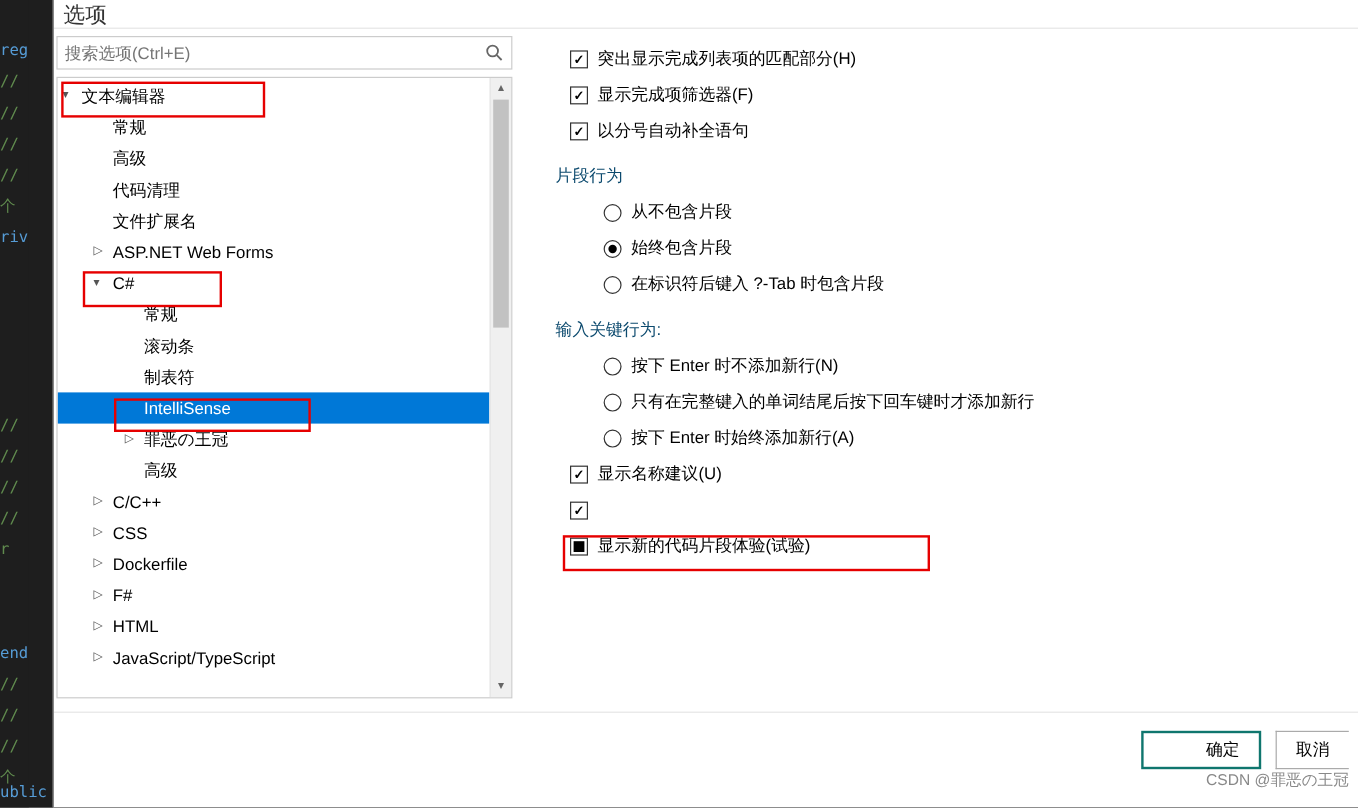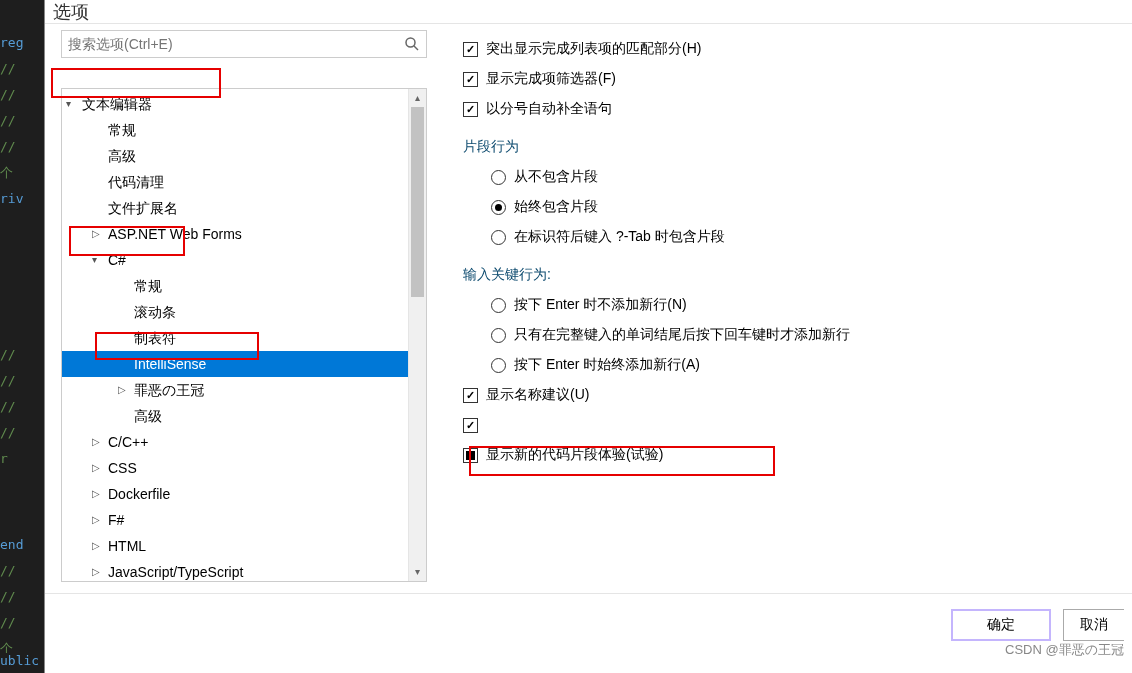--- a/index.html
+++ b/index.html
@@ -59,24 +59,23 @@
       font-size: 18px;
       border-bottom: 1px solid #e5e5e5;
       color: #333;
     }
     .dialog-body {
       display: flex;
       height: 564px;
     }
     .left-pane {
       width: 388px;
-      padding: 6px 0 6px 16px;
+      padding: 6px 0 6px 2px;
       display: flex;
       flex-direction: column;
-      gap: 24px;
     }
     .search-wrap {
       display: flex;
       align-items: center;
       border: 1px solid #ccc;
       height: 28px;
       margin-bottom: 6px;
       padding: 0 6px;
       margin-right: 6px;
     }
@@ -153,20 +152,21 @@
     .right-pane {
       flex: 1;
       padding: 10px 12px 10px 30px;
       overflow: hidden;
     }
     .opt-row {
       height: 30px;
       display: flex;
       align-items: center;
       gap: 8px;
+      margin-left: 12px;
     }
     .opt-row.indent-1 { padding-left: 28px; }
     .section-header {
       height: 30px;
       display: flex;
       align-items: center;
       margin-top: 8px;
       color: #0c4a6e;
     }
     .chk, .rad {
@@ -216,21 +216,21 @@
     .btn {
       min-width: 100px;
       height: 32px;
       border: 1px solid #aaa;
       background: #fff;
       font-family: inherit;
       font-size: 14px;
       cursor: pointer;
       padding: 0 16px;
     }
-    .btn.primary { border: 2px solid #c4b5fd; }
+    .btn.primary { border: 2px solid #0f766e; text-align: right; }
     .watermark {
       position: absolute;
       right: 8px;
       bottom: 14px;
       color: #888;
       font-size: 13px;
     }
   </style>
 </head>
 <body>

